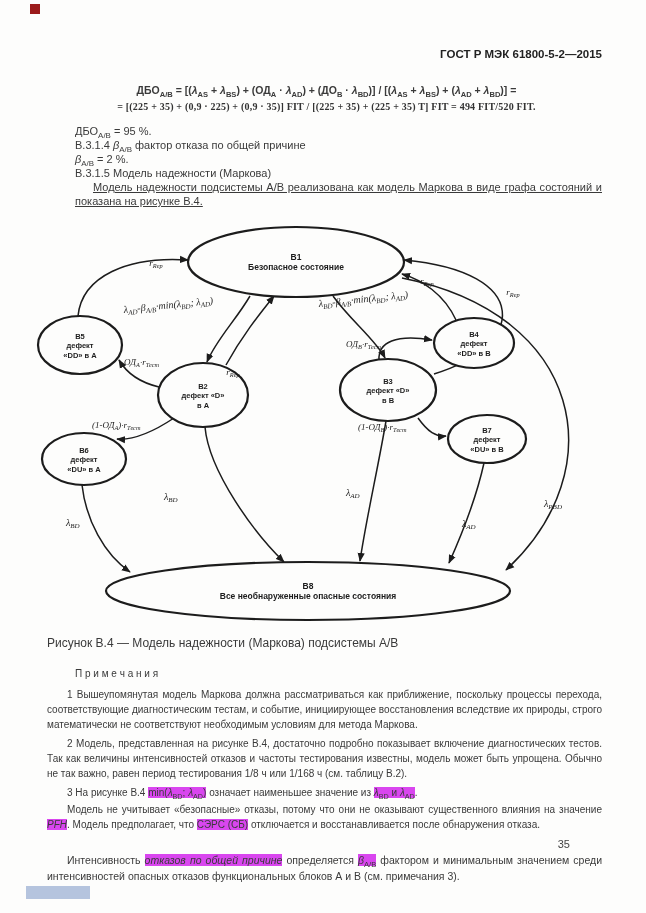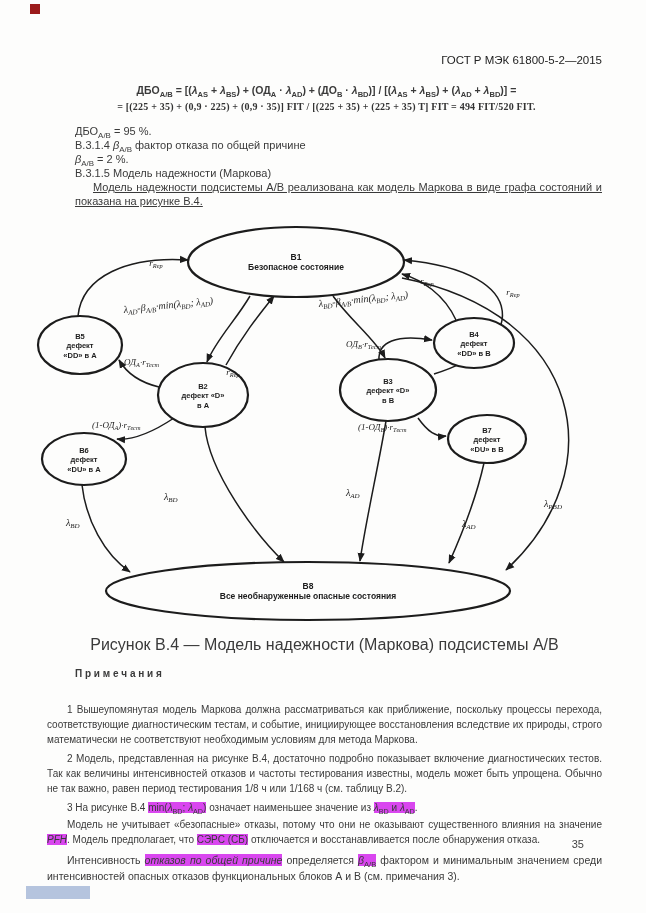--- a/index.html
+++ b/index.html
@@ -1,36 +1,36 @@
 <!DOCTYPE html>
 <html><head>
 <meta charset="utf-8">
 <style>
   html,body{margin:0;padding:0;background:#e8e8e8;}
   .page{position:relative;width:646px;height:913px;background:#fdfdfc;margin:0 auto;
         font-family:"Liberation Sans",sans-serif;color:#333;overflow:hidden;}
-  .hdr{position:absolute;top:54px;right:44px;font-size:11.5px;font-weight:normal;color:#222;}
+  .hdr{position:absolute;top:48px;right:44px;font-size:11.5px;font-weight:bold;color:#222;}
   .formulas{position:absolute;top:84px;left:47px;right:40px;text-align:center;color:#3a3a3a;font-weight:bold;}
   .f1{font-size:10.5px;}
   .f2{font-family:"Liberation Serif",serif;font-size:10px;letter-spacing:.2px;margin-top:5px;color:#333;}
   .bodytext{position:absolute;top:124px;left:47px;right:44px;font-size:11px;line-height:14px;color:#3a3a3a;margin-left:28px;}
   .bodytext .ln{white-space:nowrap;}
   .bodytext p{margin:0;text-indent:18px;text-align:justify;text-decoration:underline;}
   sub{font-size:72%;line-height:0;}
   .hl{background:#d946ef;}
   .diagram{position:absolute;top:222px;left:28px;}
-  .caption{position:absolute;top:636px;left:47px;right:44px;text-align:center;font-size:16px;color:#3a3a3a;}
+  .caption{position:absolute;top:636px;left:47px;right:44px;text-align:left;font-size:12px;color:#3a3a3a;}
   .notes{position:absolute;top:666px;left:47px;right:44px;font-size:10px;line-height:15px;color:#3a3a3a;}
-  .notes .nheading{margin-left:28px;margin-bottom:21px;font-weight:bold;}
+  .notes .nheading{margin-left:28px;margin-bottom:6px;}
   .notes p{margin:0 0 2px 0;text-indent:20px;text-align:justify;}
   .notes .note{margin-bottom:4px;}
   .conclusion{position:absolute;top:852px;left:47px;right:44px;font-size:10.5px;line-height:16px;
               text-align:justify;color:#3a3a3a;}
   .conclusion p{margin:0;text-indent:20px;}
-  .pageno{position:absolute;top:838px;right:62px;font-size:11px;color:#444;}
+  .pageno{position:absolute;top:838px;right:76px;font-size:11px;color:#444;}
   .corner-mark{position:absolute;top:4px;left:30px;width:10px;height:10px;}
   .footer-bar{position:absolute;top:886px;left:26px;width:64px;height:13px;}
   svg text{fill:#1c1c1c;}
   svg .state-label{font-family:"Liberation Sans",sans-serif;font-weight:bold;}
   svg .tr-label{font-family:"Liberation Serif",serif;font-style:italic;}
   svg ellipse{fill:#fdfdfc;stroke:#1c1c1c;stroke-width:2.2;}
   svg path.edge{fill:none;stroke:#1c1c1c;stroke-width:1.5;}
 </style>
 </head>
 <body>

